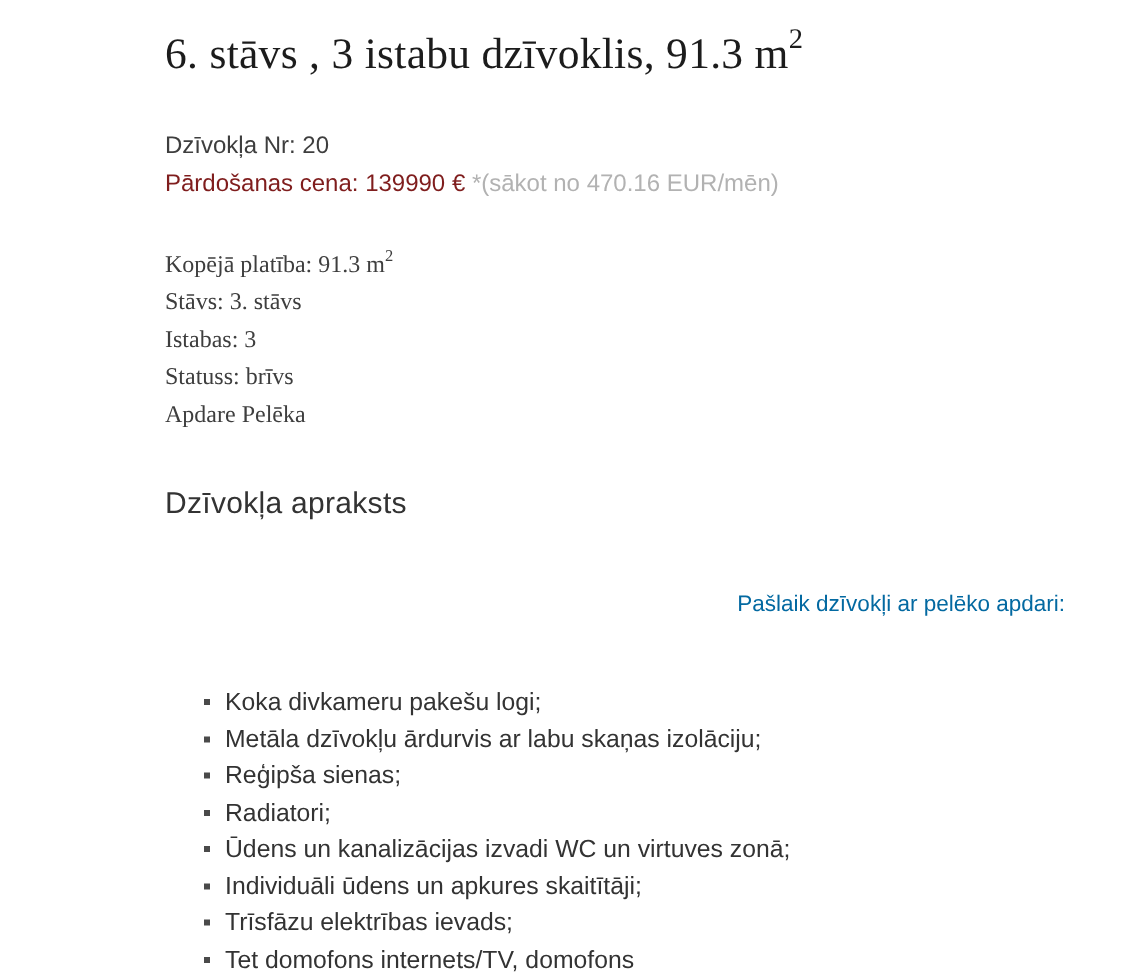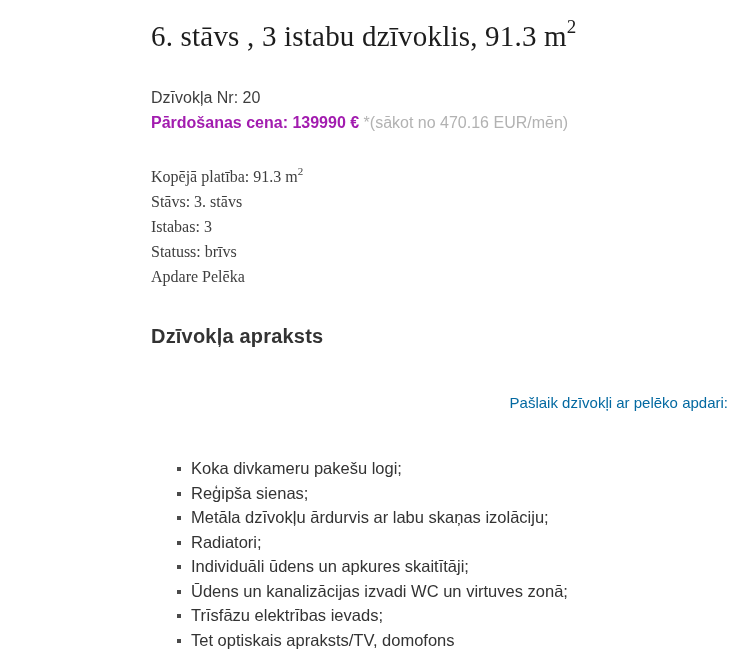--- a/index.html
+++ b/index.html
@@ -7,22 +7,21 @@
     padding: 0;
     background: #ffffff;
   }
   body {
     width: 754px;
     height: 653px;
     overflow: hidden;
     font-family: "Liberation Sans", sans-serif;
   }
   .content {
-    padding: 0 26px 0 110px;
-    margin-left: 41px;
+    padding: 0 44px 0 110px;
   }
   
   h1.listing-title {
     margin: 18px 0 0 0;
     font-family: "Liberation Serif", "DejaVu Serif", serif;
     font-weight: 400;
     font-size: 29px;
     line-height: 36px;
     color: #1c1c1c;
     letter-spacing: 0.2px;
@@ -43,38 +42,38 @@
     margin-top: 31px;
   }
   .meta-block.second {
     margin-top: 29px;
     font-family: Liberation Serif, serif;
   }
   .meta-line {
     white-space: nowrap;
   }
   .meta-line .bold {
-    font-weight: 700;
-    color: #a21caf;
+    font-weight: 400;
+    color: #7f1d1d;
   }
   .meta-line .muted {
     color: #b2b2b2;
   }
   .meta-line sup {
     font-size: 11px;
     line-height: 0;
     position: relative;
     top: -1px;
   }
   
   h2.section-heading {
     margin: 33px 0 0 0;
     font-size: 20px;
     line-height: 28px;
-    font-weight: 700;
+    font-weight: 400;
     color: #333333;
     letter-spacing: 0.2px;
   }
   
   p.intro {
     margin: 42px 0 0 0;
     font-size: 15px;
     line-height: 22px;
     color: #0369a1;
     text-align: right;
@@ -120,22 +119,22 @@
     <div class="meta-line">Statuss: brīvs</div>
     <div class="meta-line">Apdare Pelēka</div>
   </div>
 
   <h2 class="section-heading">Dzīvokļa apraksts</h2>
 
   <p class="intro">Pašlaik dzīvokļi ar pelēko apdari:</p>
 
   <ul class="feature-list">
     <li><span class="sq"></span><span>Koka divkameru pakešu logi;</span></li>
+    <li><span class="sq"></span><span>Metāla dzīvokļu ārdurvis ar labu skaņas izolāciju;</span></li>
     <li><span class="sq"></span><span>Reģipša sienas;</span></li>
-    <li><span class="sq"></span><span>Metāla dzīvokļu ārdurvis ar labu skaņas izolāciju;</span></li>
     <li><span class="sq"></span><span>Radiatori;</span></li>
+    <li><span class="sq"></span><span>Ūdens un kanalizācijas izvadi WC un virtuves zonā;</span></li>
     <li><span class="sq"></span><span>Individuāli ūdens un apkures skaitītāji;</span></li>
-    <li><span class="sq"></span><span>Ūdens un kanalizācijas izvadi WC un virtuves zonā;</span></li>
     <li><span class="sq"></span><span>Trīsfāzu elektrības ievads;</span></li>
-    <li><span class="sq"></span><span>Tet optiskais apraksts/TV, domofons</span></li>
+    <li><span class="sq"></span><span>Tet domofons internets/TV, domofons</span></li>
   </ul>
 
 </div>
 
 </body></html>

